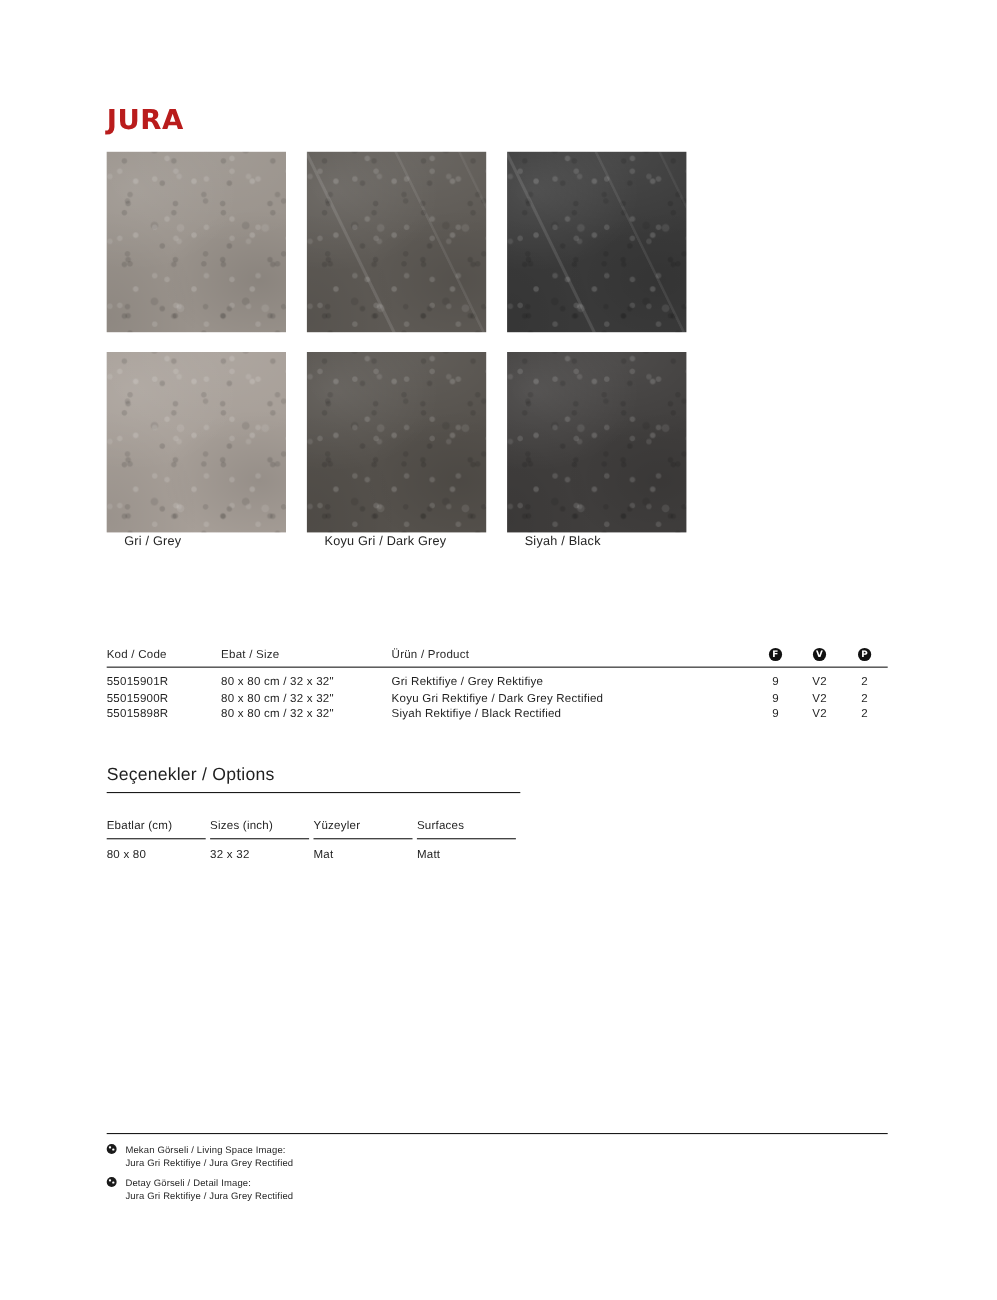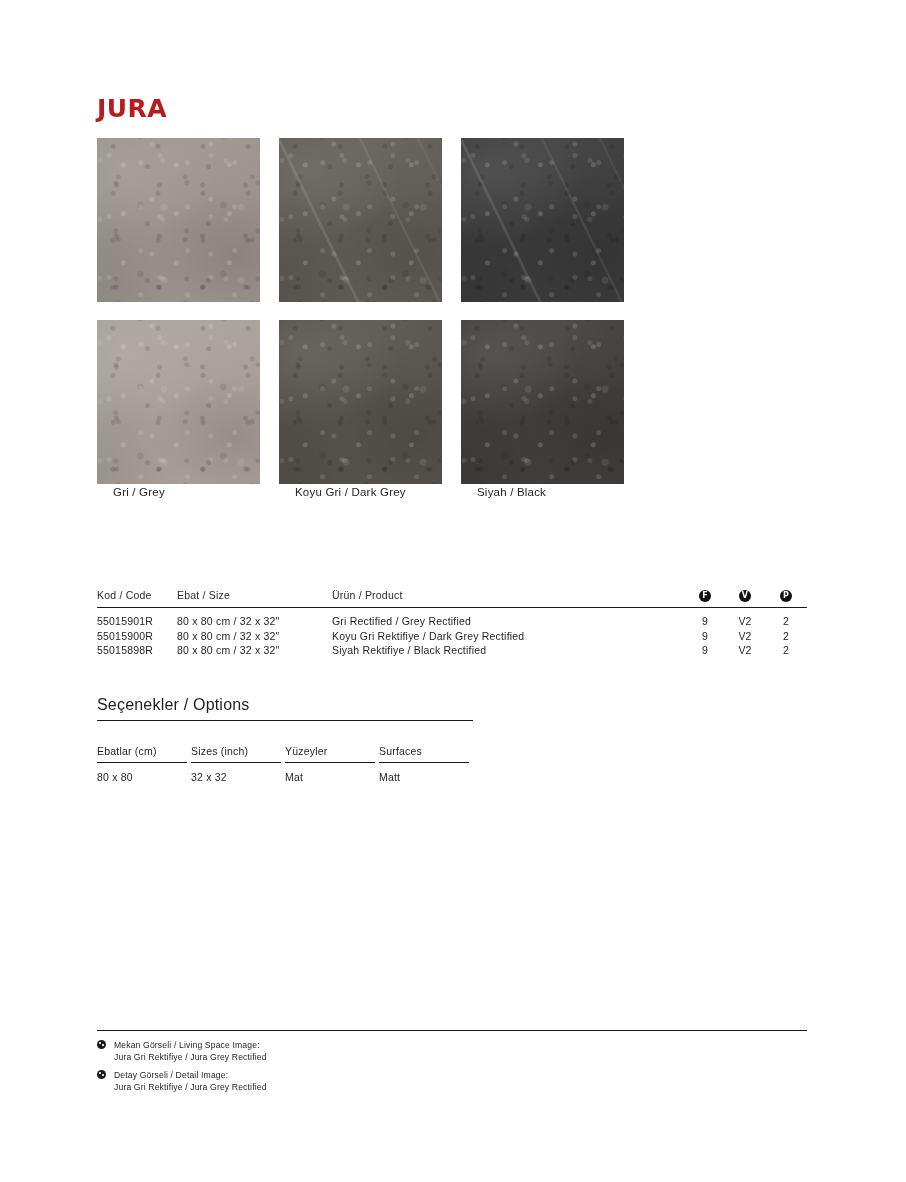--- a/index.html
+++ b/index.html
@@ -124,21 +124,21 @@
     letter-spacing: 0.2px;
   }
   .pt-head {
     padding-bottom: 5px;
     border-bottom: 1.1px solid #1a1a1a;
     color: #2a2a2a;
   }
   .pt-body { padding-top: 6px; }
   .pt-body .pt-row { height: 14.5px; }
 
-  .c-code  { width: 80px; flex: none; }
+  .c-code  { width: 104px; flex: none; }
   .c-size  { width: 155px; flex: none; }
   .c-prod  { flex: 1 1 auto; }
   .c-n1, .c-n2, .c-n3 {
     width: 40px; flex: none; text-align: center;
   }
   .c-n3 { width: 42px; }
 
   .badge {
     display: inline-flex;
     align-items: center;
@@ -294,21 +294,21 @@
       </div>
       <div class="c-n3">
         <span class="badge">P</span>
       </div>
     </div>
 
     <div class="pt-body">
       <div class="pt-row">
         <div class="c-code">55015901R</div>
         <div class="c-size">80 x 80 cm / 32 x 32"</div>
-        <div class="c-prod">Gri Rectified / Grey Rectified</div>
+        <div class="c-prod">Gri Rektifiye / Grey Rektifiye</div>
         <div class="c-n1">9</div>
         <div class="c-n2">V2</div>
         <div class="c-n3">2</div>
       </div>
       <div class="pt-row">
         <div class="c-code">55015900R</div>
         <div class="c-size">80 x 80 cm / 32 x 32"</div>
         <div class="c-prod">Koyu Gri Rektifiye / Dark Grey Rectified</div>
         <div class="c-n1">9</div>
         <div class="c-n2">V2</div>

